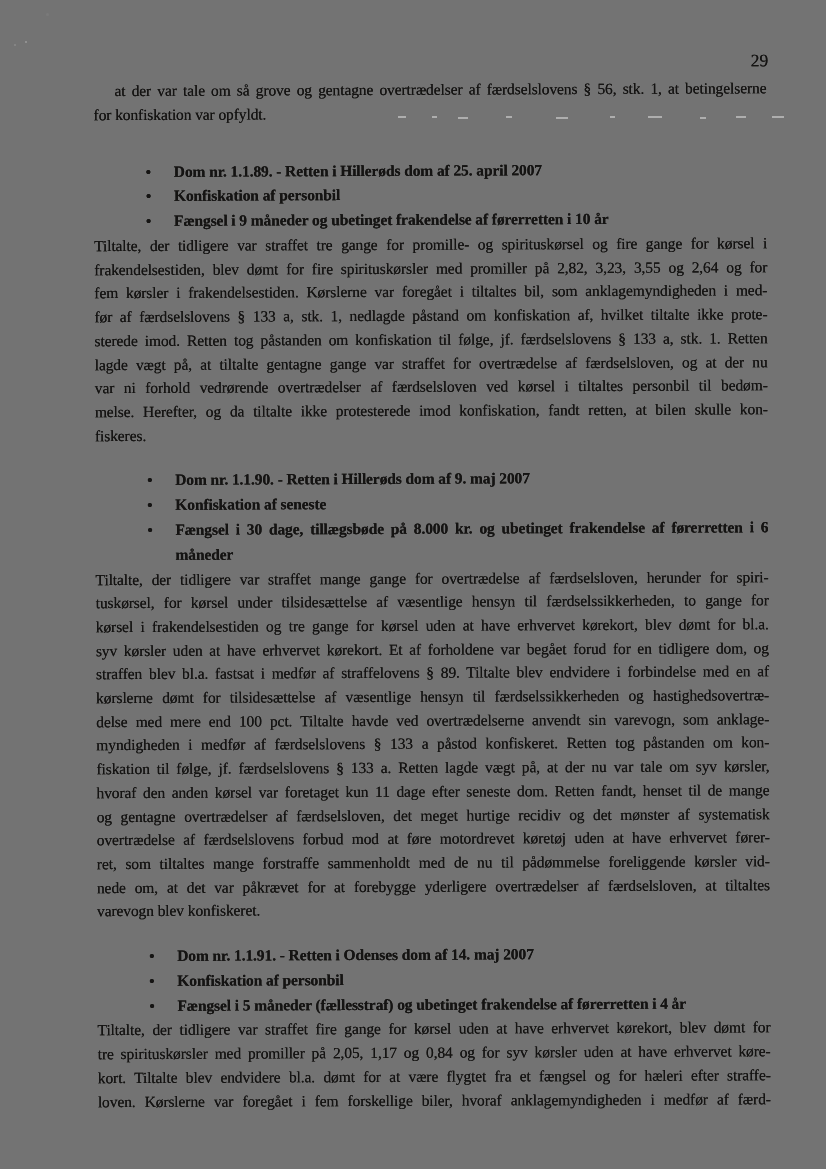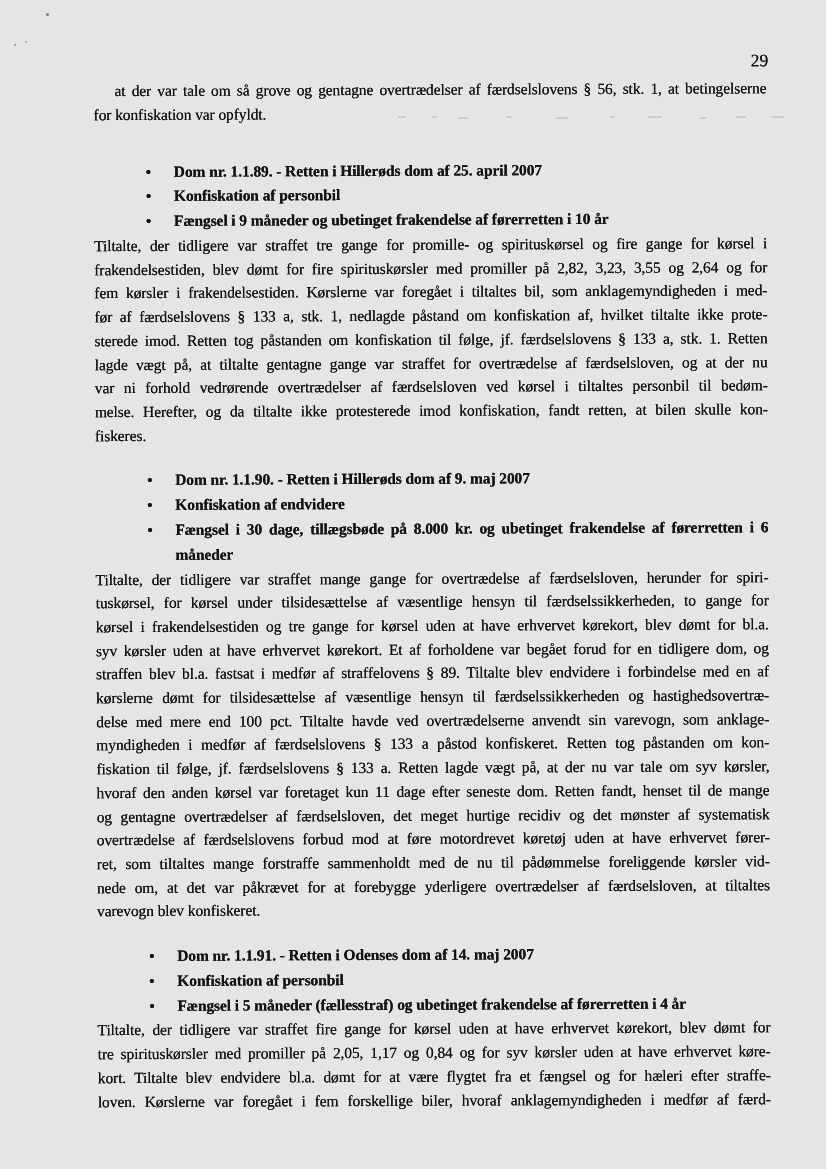--- a/index.html
+++ b/index.html
@@ -4,21 +4,21 @@
 <style>
   html, body {
     margin: 0;
     padding: 0;
     background: #ffffff;
   }
   .page {
     position: relative;
     width: 826px;
     height: 1169px;
-    background: #e5e5e5;
+    background: #737373;
     overflow: hidden;
     font-family: "Liberation Serif", "DejaVu Serif", serif;
     color: #151413;
   }
   .content {
     position: absolute;
     left: 95px;
     top: 0;
     width: 673px;
     transform: rotate(-0.25deg);
@@ -106,21 +106,21 @@
           <div class="line">lagde vægt på, at tiltalte gentagne gange var straffet for overtrædelse af færdselsloven, og at der nu</div>
           <div class="line">var ni forhold vedrørende overtrædelser af færdselsloven ved kørsel i tiltaltes personbil til bedøm-</div>
           <div class="line">melse. Herefter, og da tiltalte ikke protesterede imod konfiskation, fandt retten, at bilen skulle kon-</div>
           <div class="line last">fiskeres.</div>
         </div>
     </section>
 
     <section class="case">
       <div class="bullets">
           <div class="bullet-item"><span class="dot">•</span><span>Dom nr. 1.1.90. - Retten i Hillerøds dom af 9. maj 2007</span></div>
-          <div class="bullet-item"><span class="dot">•</span><span>Konfiskation af endvidere</span></div>
+          <div class="bullet-item"><span class="dot">•</span><span>Konfiskation af seneste</span></div>
           <div class="bullet-item"><span class="dot">•</span><span>Fængsel i 30 dage, tillægsbøde på 8.000 kr. og ubetinget frakendelse af førerretten i 6 måneder</span></div>
         </div>
       <div class="body-par">
           <div class="line">Tiltalte, der tidligere var straffet mange gange for overtrædelse af færdselsloven, herunder for spiri-</div>
           <div class="line">tuskørsel, for kørsel under tilsidesættelse af væsentlige hensyn til færdselssikkerheden, to gange for</div>
           <div class="line">kørsel i frakendelsestiden og tre gange for kørsel uden at have erhvervet kørekort, blev dømt for bl.a.</div>
           <div class="line">syv kørsler uden at have erhvervet kørekort. Et af forholdene var begået forud for en tidligere dom, og</div>
           <div class="line">straffen blev bl.a. fastsat i medfør af straffelovens § 89. Tiltalte blev endvidere i forbindelse med en af</div>
           <div class="line">kørslerne dømt for tilsidesættelse af væsentlige hensyn til færdselssikkerheden og hastighedsovertræ-</div>
           <div class="line">delse med mere end 100 pct. Tiltalte havde ved overtrædelserne anvendt sin varevogn, som anklage-</div>

